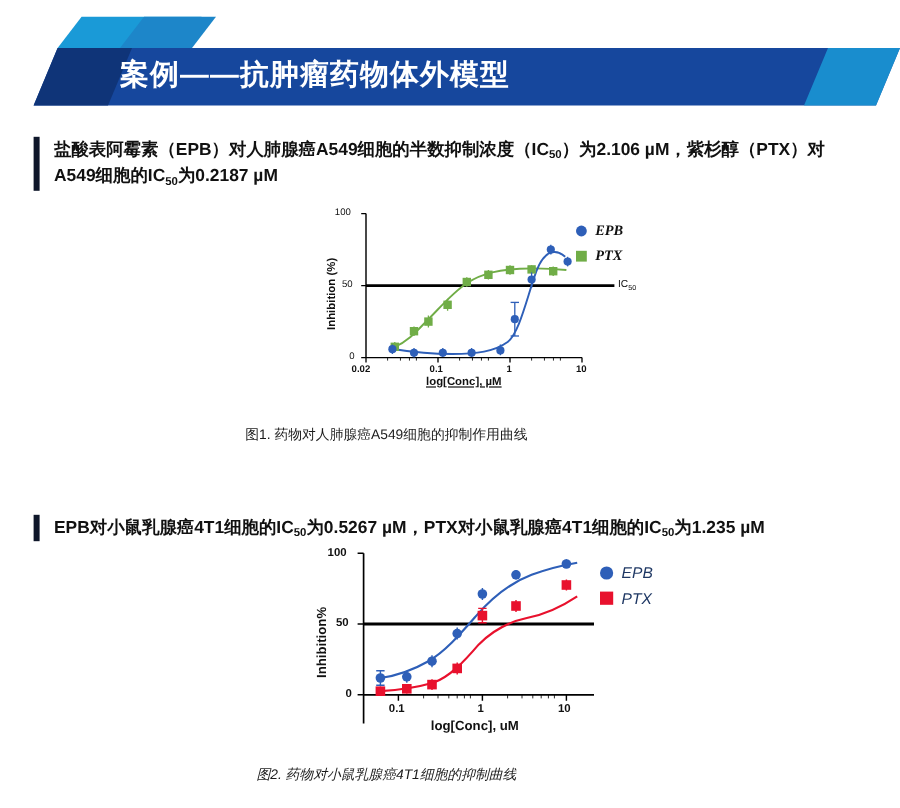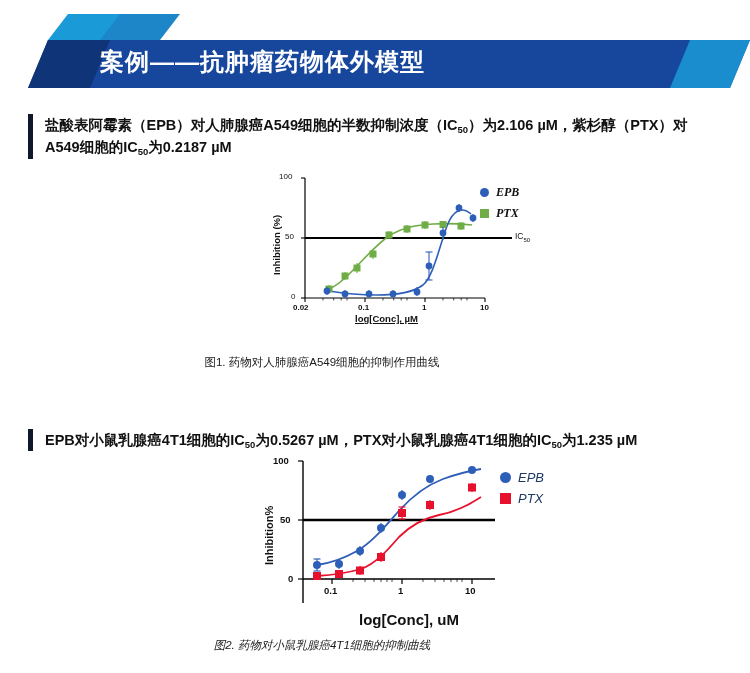--- a/index.html
+++ b/index.html
@@ -299,21 +299,21 @@
   
   <div class="tick-label" style="left:26px; top:0px; font-size:9.5px; font-weight:bold;">100</div>
   <div class="tick-label" style="left:33px; top:59px; font-size:9.5px; font-weight:bold;">50</div>
   <div class="tick-label" style="left:41px; top:118px; font-size:9.5px; font-weight:bold;">0</div>
 
   <div class="tick-label" style="left:77px; top:130px; font-size:9.5px; font-weight:bold;">0.1</div>
   <div class="tick-label" style="left:151px; top:130px; font-size:9.5px; font-weight:bold;">1</div>
   <div class="tick-label" style="left:218px; top:130px; font-size:9.5px; font-weight:bold;">10</div>
 
   <div class="axis-title-y" style="left:16px; top:110px; font-size:11px;">Inhibition%</div>
-  <div class="axis-title-x" style="left:112px; top:156px; font-size:15px;">log[Conc], uM</div>
+  <div class="axis-title-x" style="left:112px; top:144px; font-size:11px;">log[Conc], uM</div>
 </div>
 
 <div id="legend2" class="legend">
   <div class="legend-row">
     <span class="legend-mark circle" style="background:#2e5fb8; width:11px; height:11px;"></span>
     <span class="legend-label">EPB</span>
   </div>
   <div class="legend-row">
     <span class="legend-mark" style="background:#e8112d; width:11px; height:11px;"></span>
     <span class="legend-label">PTX</span>

